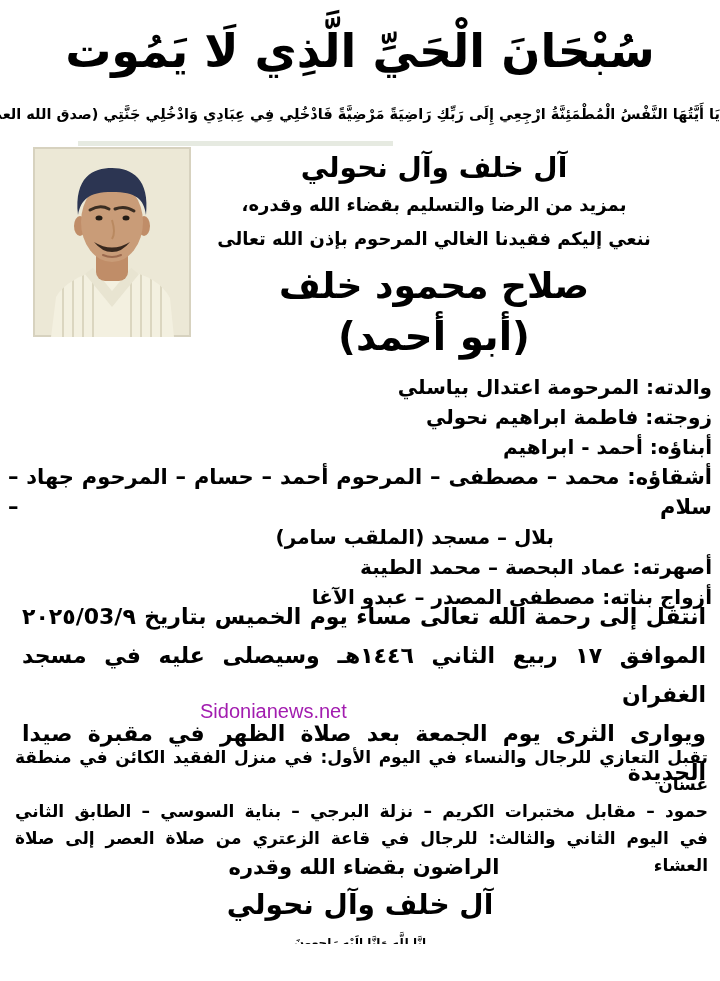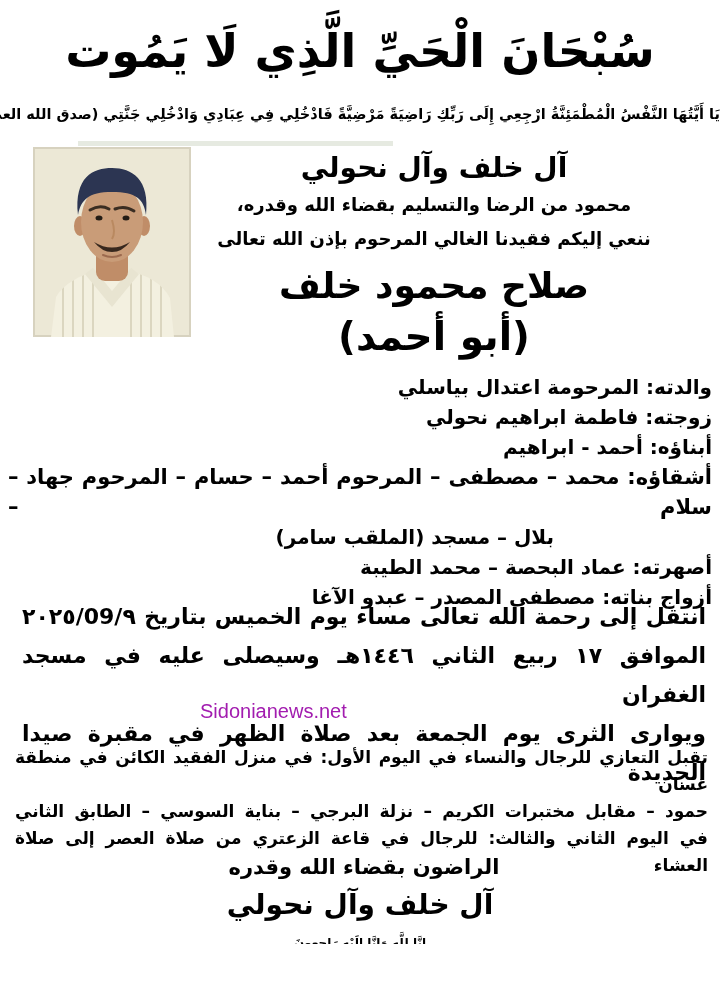--- a/index.html
+++ b/index.html
@@ -120,38 +120,38 @@
       <ellipse cx="66" cy="71" rx="3.5" ry="2.5" fill="#241c15"></ellipse>
       <ellipse cx="93" cy="71" rx="3.5" ry="2.5" fill="#241c15"></ellipse>
       <path d="M79,73 q4,13 0,19" stroke="#b98960" stroke-width="2" fill="none"></path>
       <path d="M61,95 q18,11 36,0 q-8,10 -18,10 q-10,0 -18,-10 Z" fill="#38281e"></path>
       <path d="M70,108 q9,4 18,0" stroke="#9c6a4e" stroke-width="2" fill="none" stroke-linecap="round"></path>
     </svg>
   </div>
 
   <div class="header-block">
     <div class="families-title">آل خلف وآل نحولي</div>
-    <div class="intro-line">محمود من الرضا والتسليم بقضاء الله وقدره،</div>
+    <div class="intro-line">بمزيد من الرضا والتسليم بقضاء الله وقدره،</div>
     <div class="intro-line">ننعي إليكم فقيدنا الغالي المرحوم بإذن الله تعالى</div>
     <div class="deceased-name">صلاح محمود خلف</div>
     <div class="nickname">(أبو أحمد)</div>
   </div>
 
   <div class="family-block">
     <div class="fam">والدته: المرحومة اعتدال بياسلي</div>
     <div class="fam">زوجته: فاطمة ابراهيم نحولي</div>
     <div class="fam">أبناؤه: أحمد - ابراهيم</div>
     <div class="fam-wide">أشقاؤه: محمد – مصطفى – المرحوم أحمد – حسام – المرحوم جهاد – سلام –</div>
     <div class="fam-cont">بلال – مسجد (الملقب سامر)</div>
     <div class="fam">أصهرته: عماد البحصة – محمد الطيبة</div>
     <div class="fam">أزواج بناته: مصطفى المصدر – عبدو الآغا</div>
   </div>
 
   <div class="death-block">
-    <div class="death-line">انتقل إلى رحمة الله تعالى مساء يوم الخميس بتاريخ ٢٠٢٥/09/٩</div>
+    <div class="death-line">انتقل إلى رحمة الله تعالى مساء يوم الخميس بتاريخ ٢٠٢٥/03/٩</div>
     <div class="death-line">الموافق ١٧ ربيع الثاني ١٤٤٦هـ وسيصلى عليه في مسجد الغفران</div>
     <div class="death-line">ويوارى الثرى يوم الجمعة بعد صلاة الظهر في مقبرة صيدا الجديدة</div>
   </div>
 
   <div class="watermark">Sidonianews.net</div>
 
   <div class="condolence-block">
     <div class="cond-line">تقبل التعازي للرجال والنساء في اليوم الأول: في منزل الفقيد الكائن في منطقة غسان</div>
     <div class="cond-line">حمود – مقابل مختبرات الكريم – نزلة البرجي – بناية السوسي – الطابق الثاني</div>
     <div class="cond-line">في اليوم الثاني والثالث: للرجال في قاعة الزعتري من صلاة العصر إلى صلاة العشاء</div>

